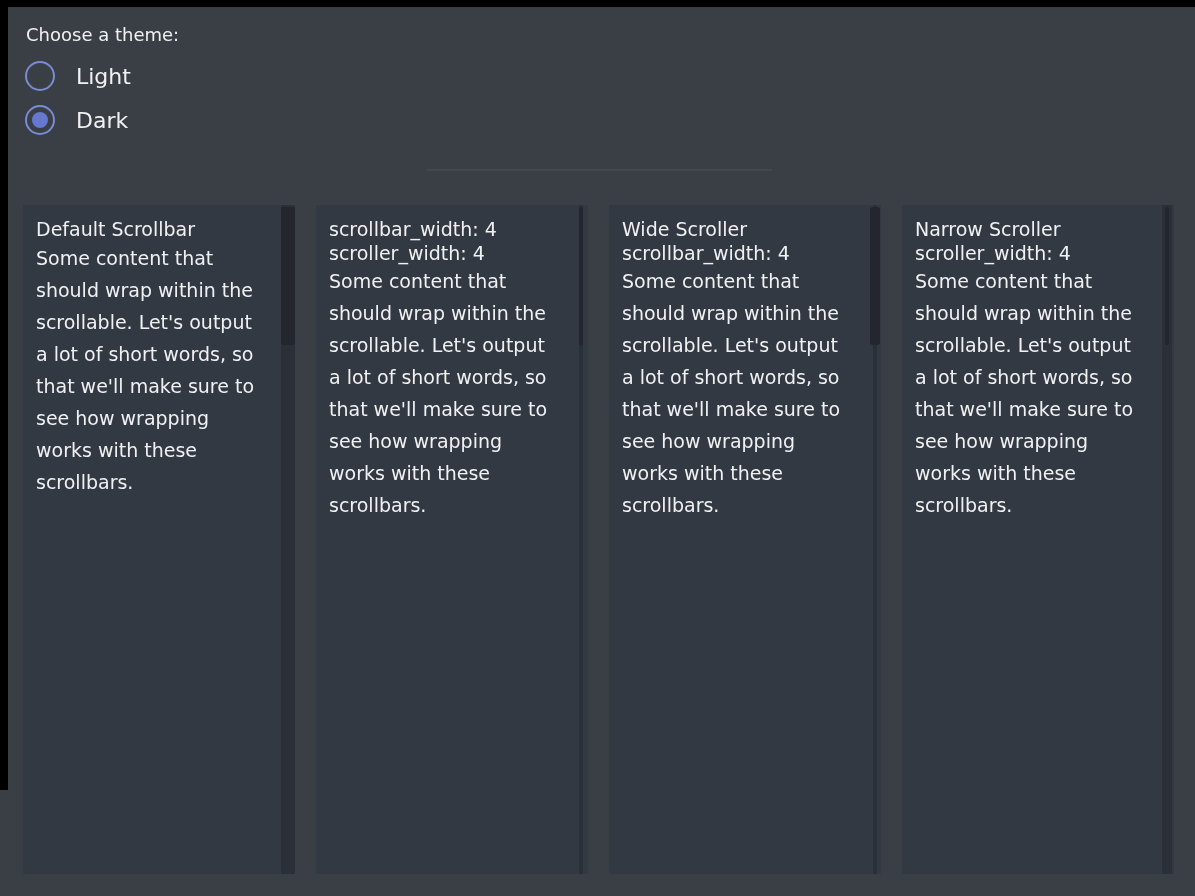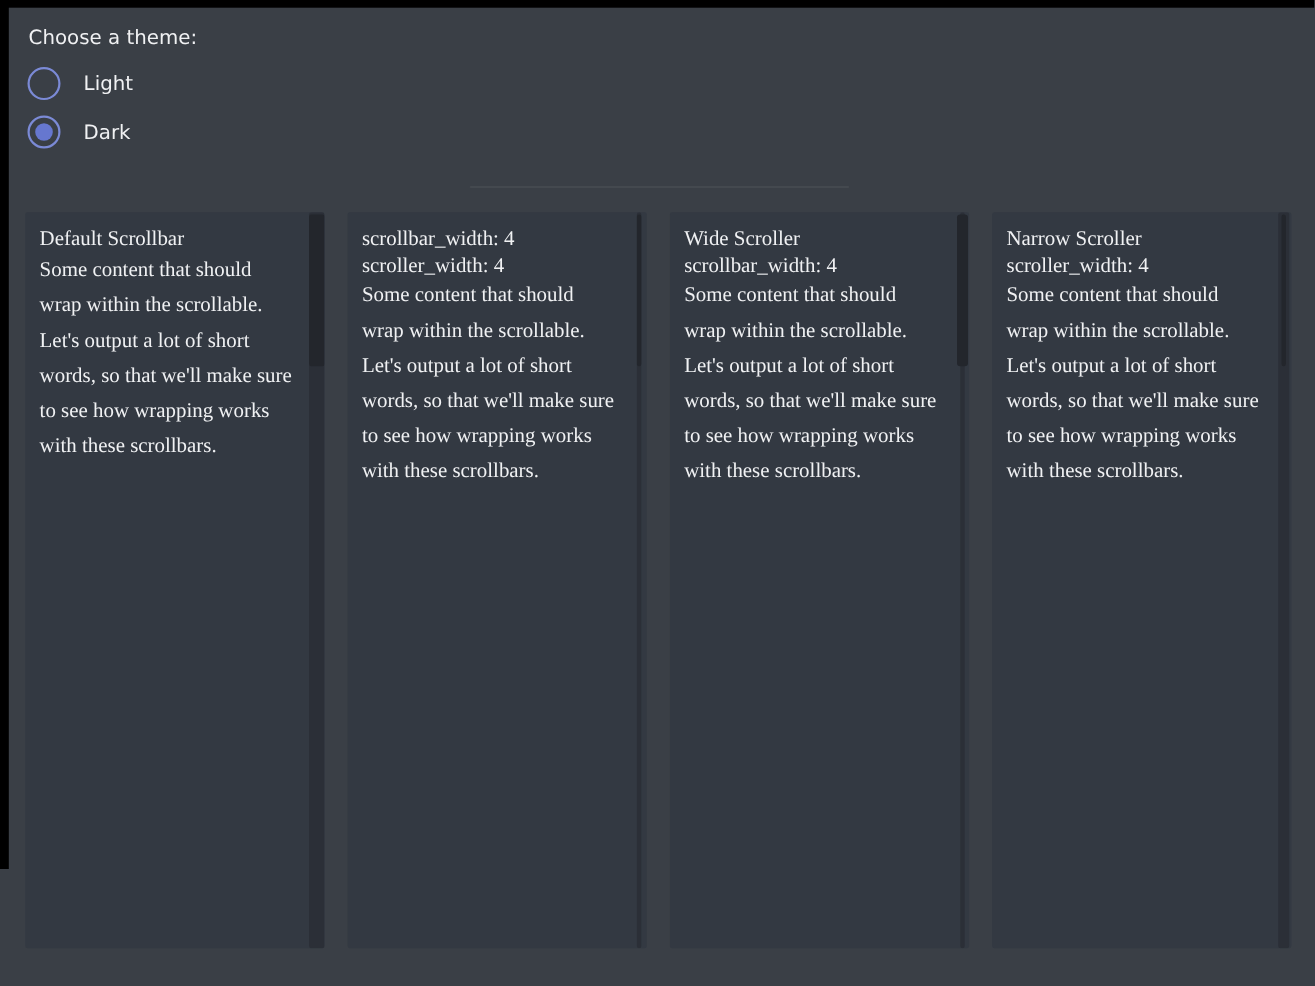--- a/index.html
+++ b/index.html
@@ -42,32 +42,32 @@
   .radio {
     width: 30px; height: 30px; box-sizing: border-box;
     border: 2px solid #7b8ad6; border-radius: 50%;
     display: flex; align-items: center; justify-content: center;
     flex: 0 0 auto;
   }
   .radio .dot {
     width: 16px; height: 16px; border-radius: 50%;
     background: #6677cf;
   }
-  .radio-label { font-size: 18px; }
+  .radio-label { font-size: 22px; }
 
   .divider {
     position: absolute; left: 427px; top: 169px;
     width: 345px; height: 2px; border-radius: 1px;
     background: #44494f;
   }
 
   
   .panels {
-    position: absolute; left: 23px; top: 193px;
-    display: flex; gap: 21px; font-family: Liberation Serif, serif;
+    position: absolute; left: 23px; top: 205px;
+    display: flex; gap: 21px;
   }
   .panel {
     position: relative;
     width: 272px; height: 669px;
     box-sizing: border-box;
     background: #333942;
     border-radius: 2px;
     padding: 13px 29px 0 13px;
     overflow: hidden;
   }

